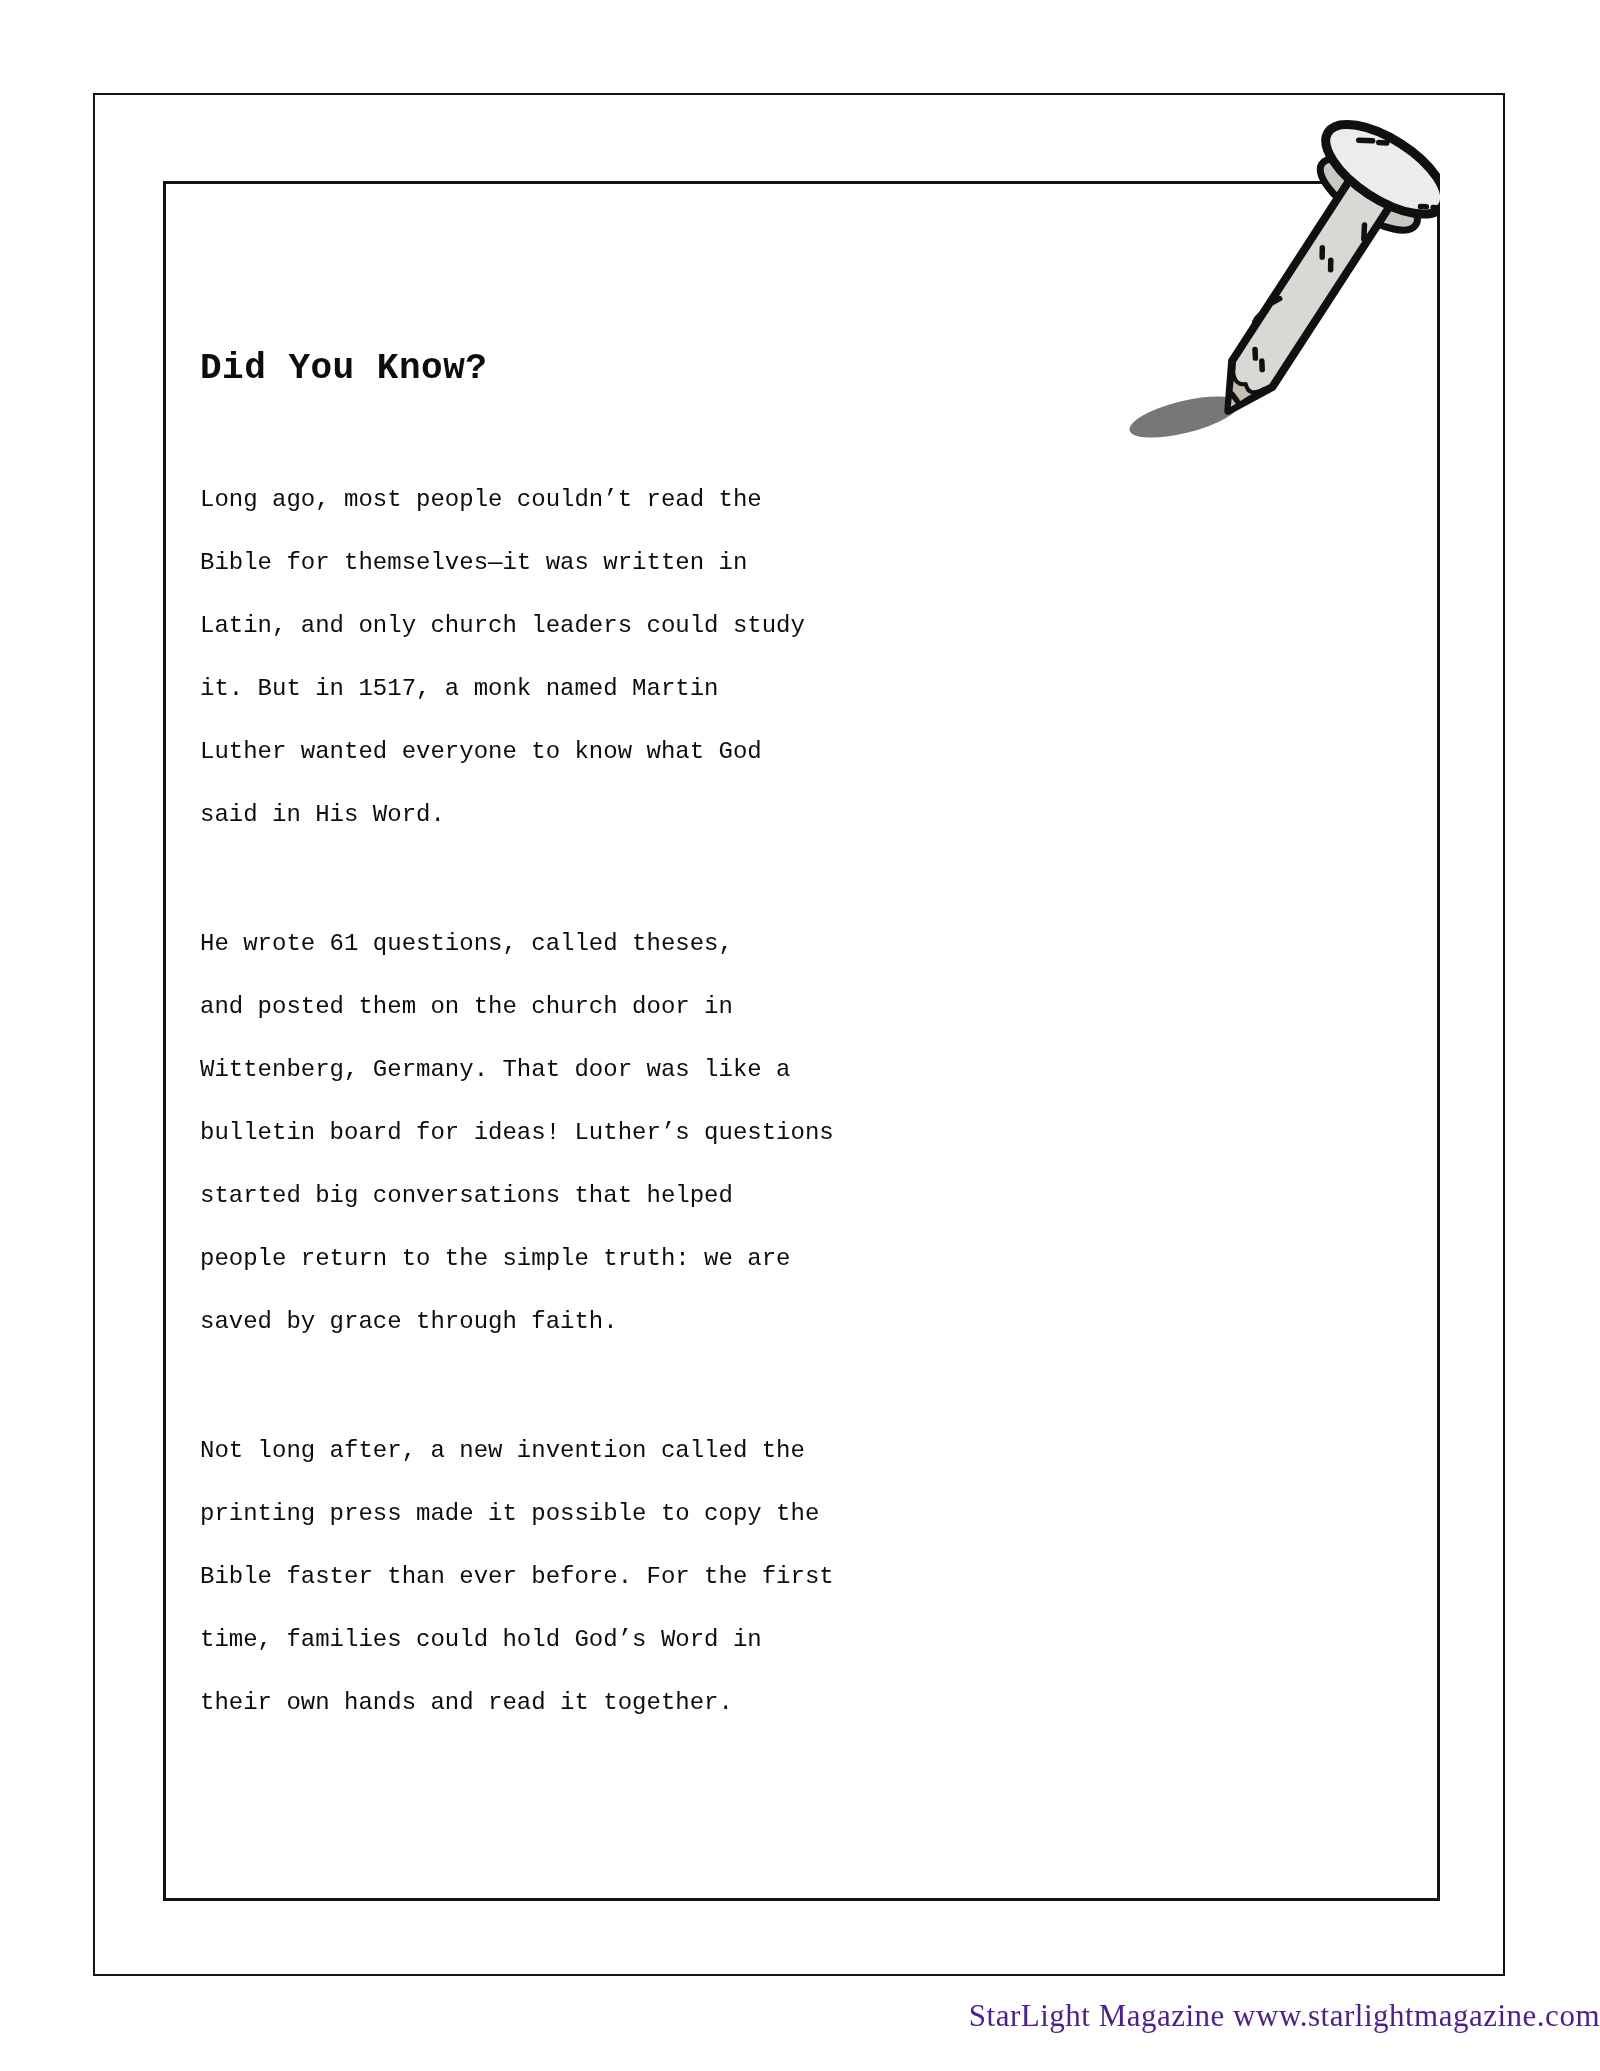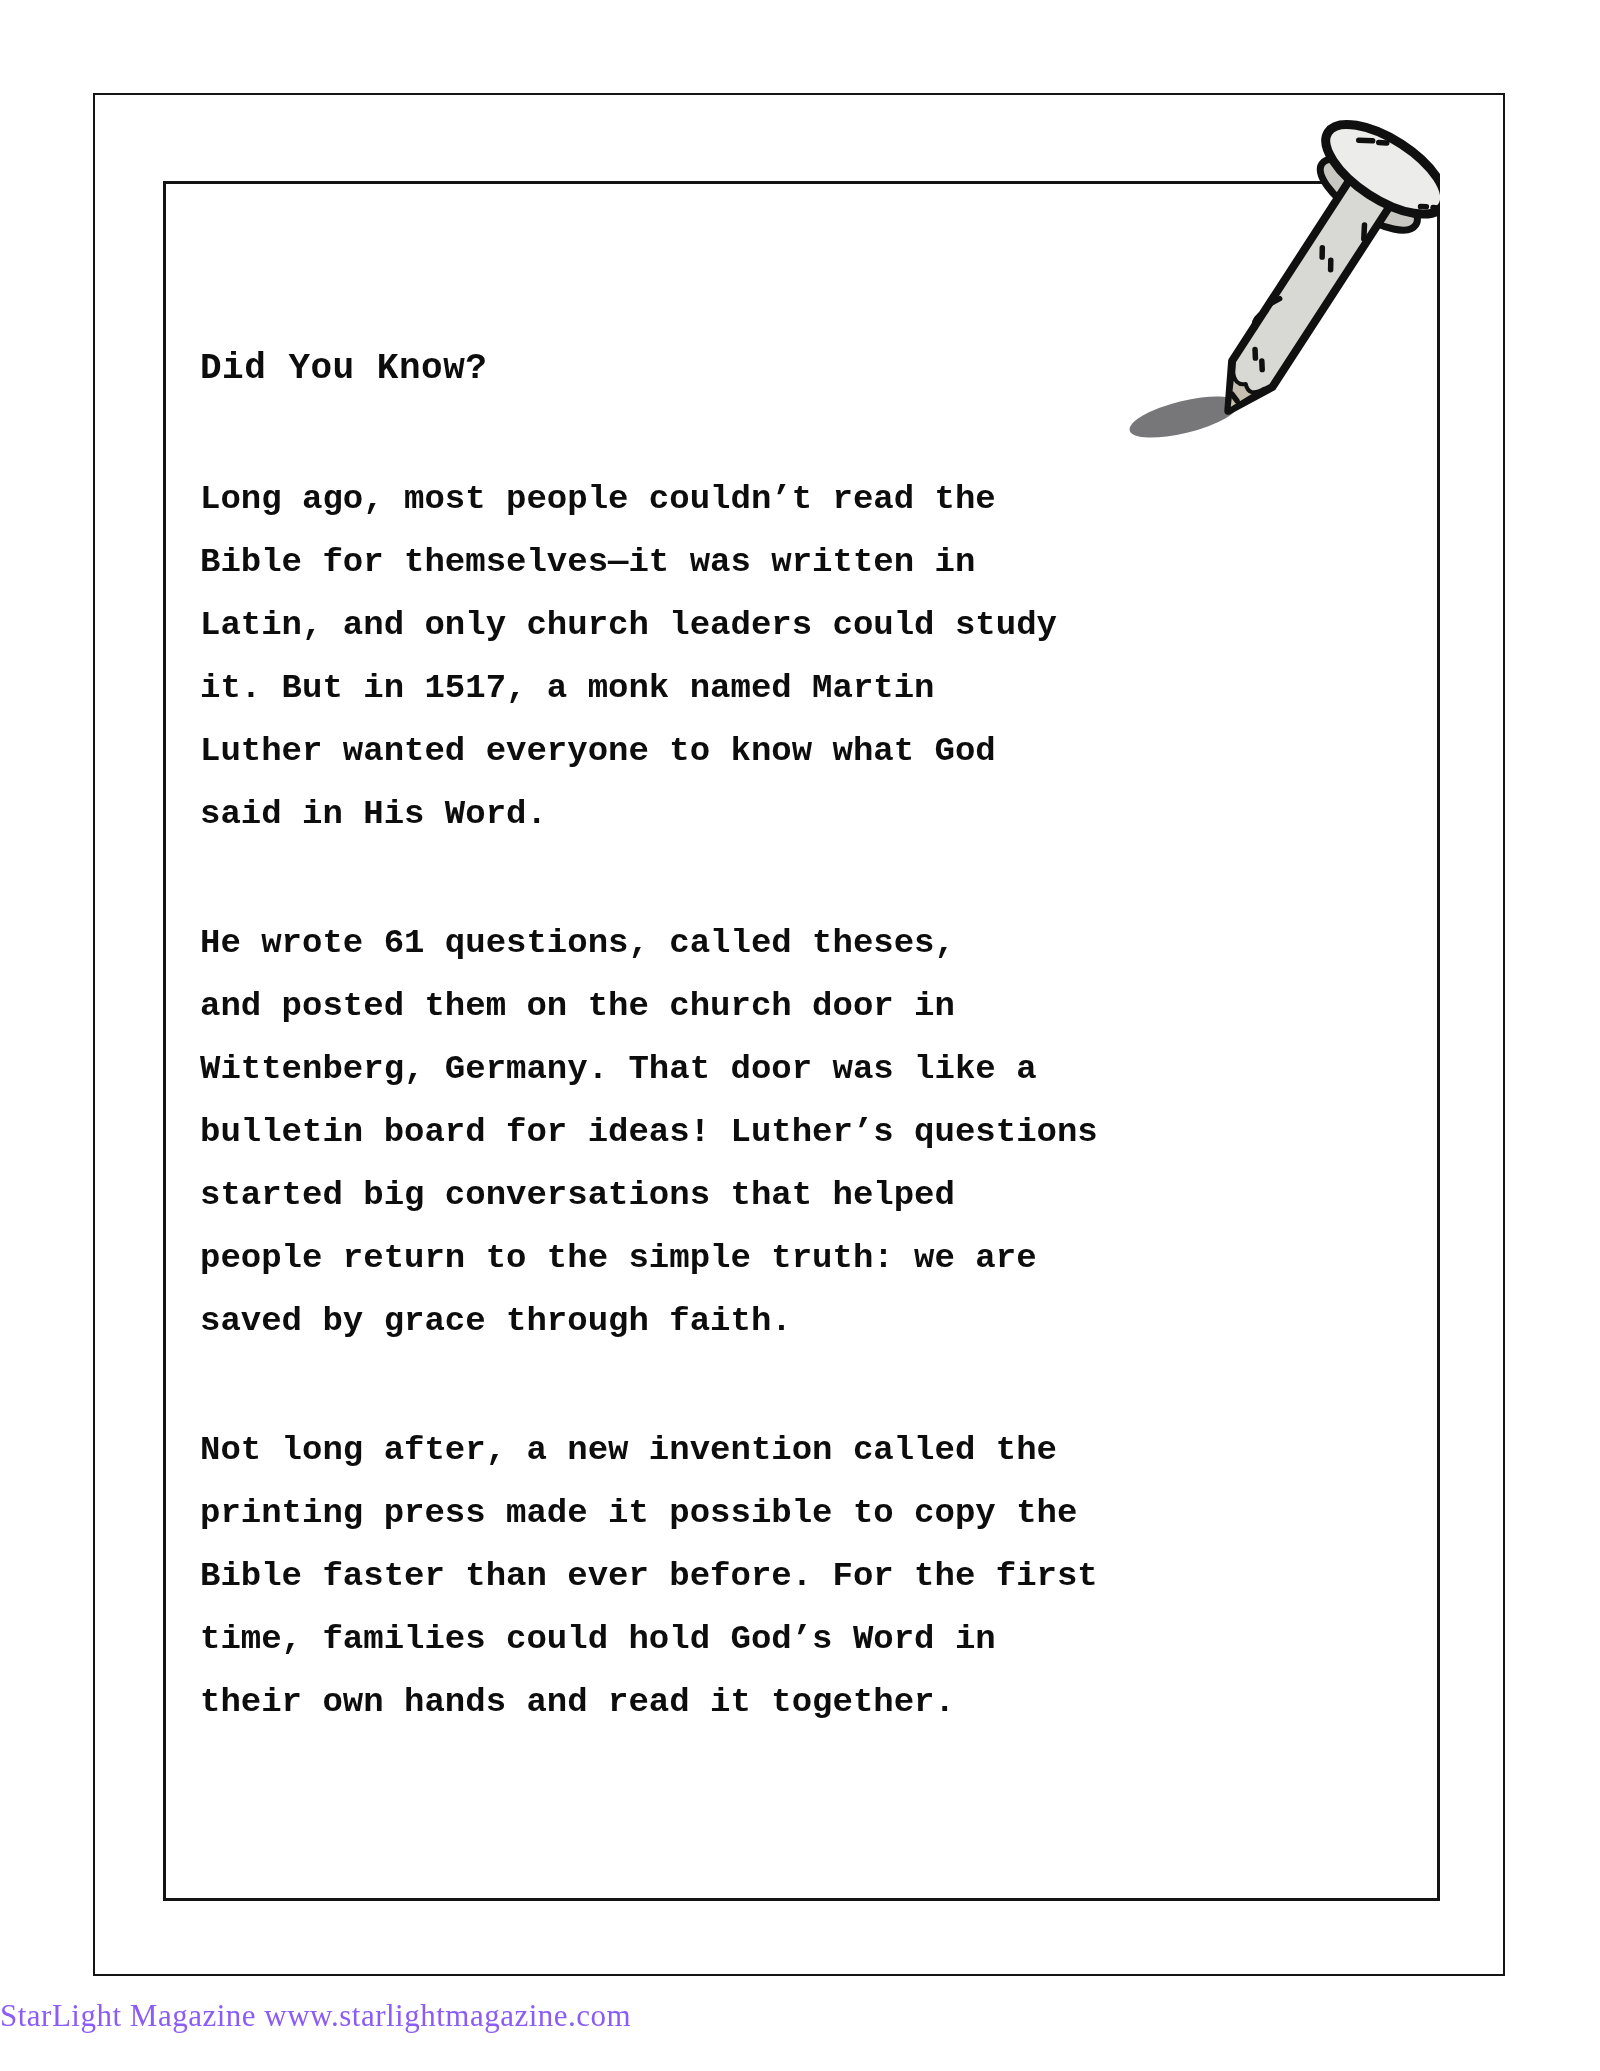--- a/index.html
+++ b/index.html
@@ -43,22 +43,22 @@
     width: 940px;
   }
   .note-title {
     font-size: 36px;
     font-weight: bold;
     line-height: 62px;
     margin: 0 0 68px 0;
     letter-spacing: 0.5px;
   }
   .note-para {
-    font-size: 34px;
-    font-weight: bold;
+    font-size: 24px;
+    font-weight: normal;
     line-height: 63px;
     margin: 0 0 66px 0;
     white-space: pre-line;
     letter-spacing: 0px;
   }
   .nail-wrap {
     position: absolute;
     left: 1080px;
     top: 85px;
     width: 360px;
@@ -70,25 +70,25 @@
     stroke: #101010;
     stroke-width: 5.5;
     fill: none;
     stroke-linecap: round;
   }
   .footer-credit {
     position: absolute;
     left: 0;
     top: 1998px;
     width: 1600px;
-    text-align: left;
+    text-align: right;
     font-family: "Liberation Serif", "DejaVu Serif", serif;
     font-size: 31px;
     font-weight: normal;
-    color: #8b5cf6;
+    color: #4c1d95;
     letter-spacing: 0.5px;
   }
 </style>
 </head>
 <body>
 
 <div class="screen">
 
   <div class="outer-border"></div>
   <div class="inner-border"></div>

